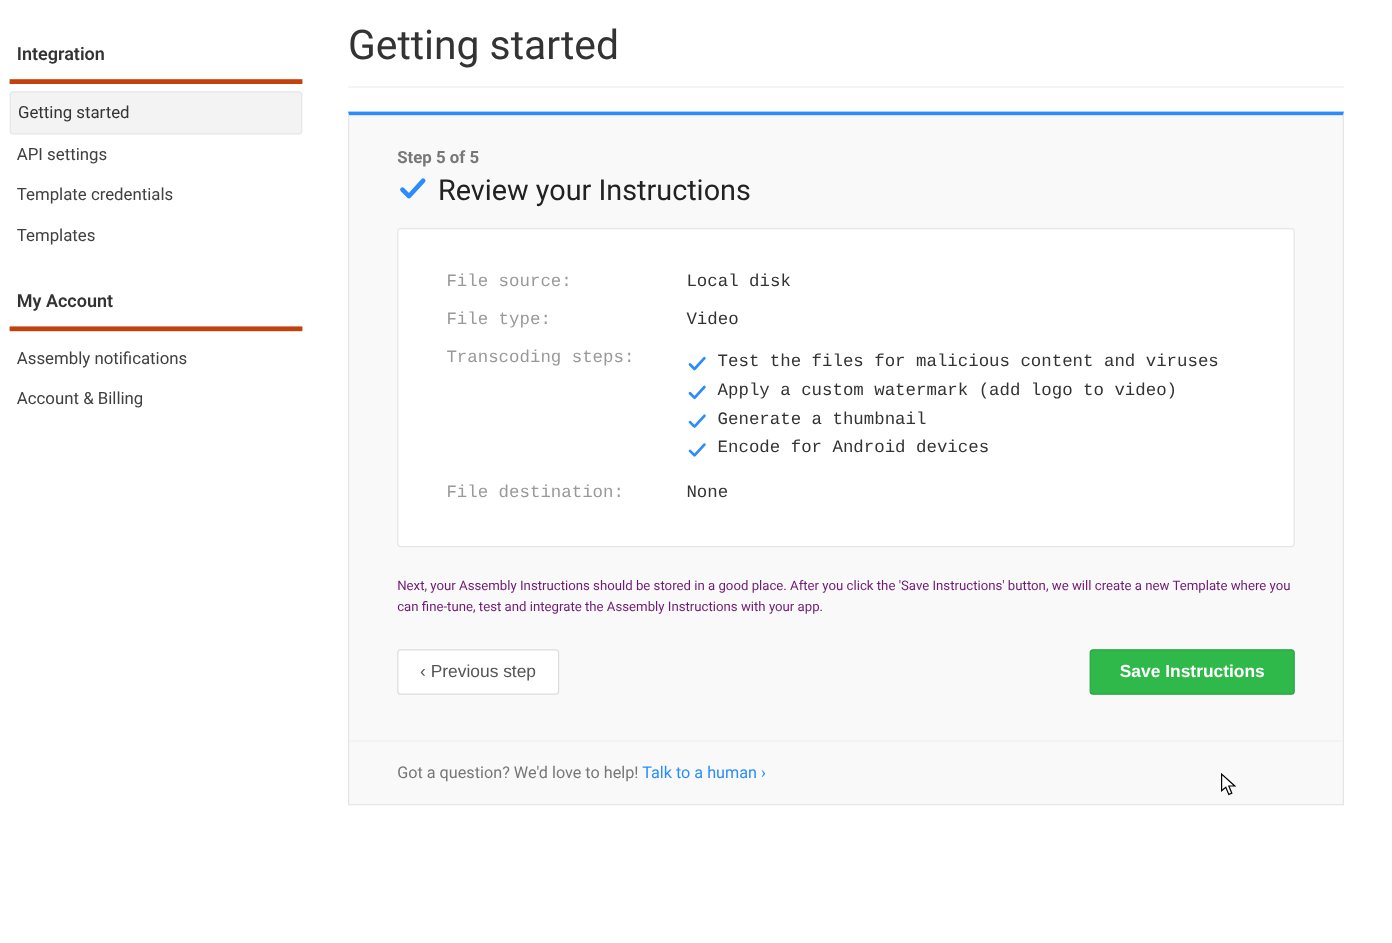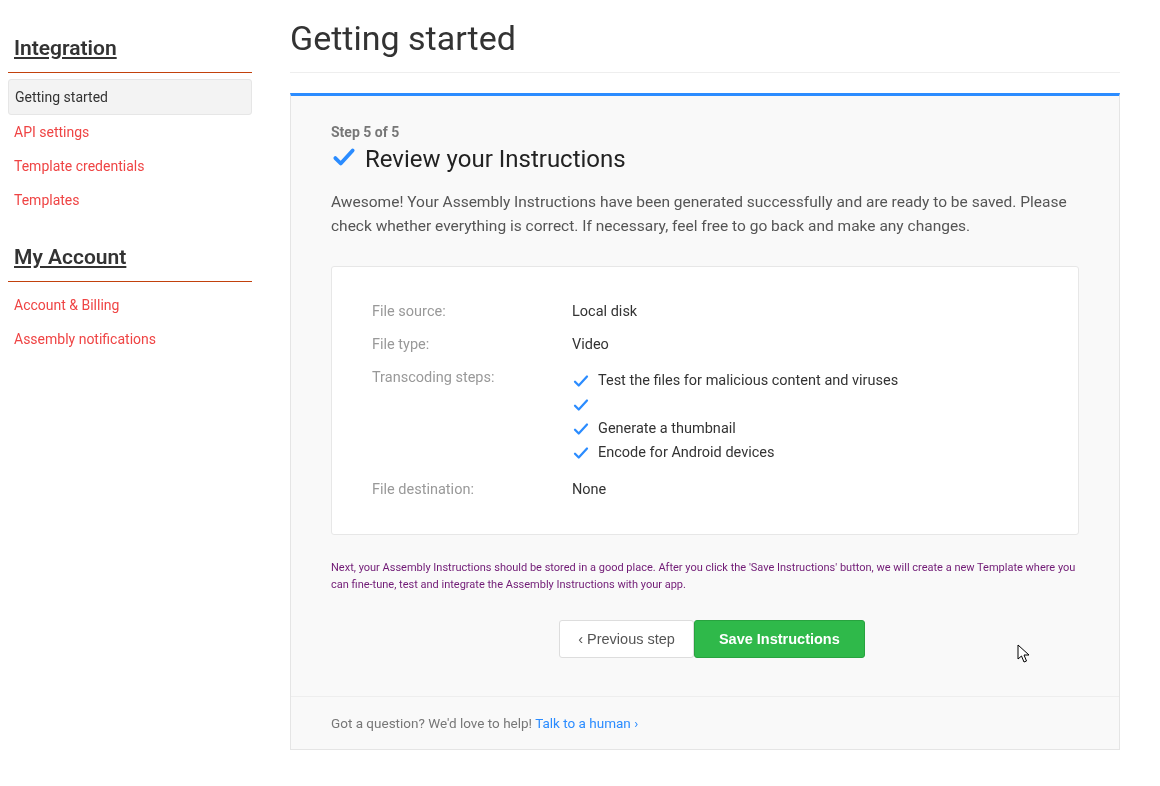--- a/index.html
+++ b/index.html
@@ -15,34 +15,33 @@
     display: flex;
     width: 100%;
     height: 100%;
   }
   .sidebar {
     width: 260px;
     padding: 36px 8px 0 8px;
     flex-shrink: 0;
   }
   .sidebar-section-title {
-    font-size: 21px;
+    font-size: 15px;
     font-weight: 600;
     color: #333;
     padding: 0 6px 12px 6px;
-    border-bottom: 1px solid #c2410c;
+    border-bottom: 4px solid #c2410c;
     margin-bottom: 6px;
-    text-decoration: underline;
   }
   .sidebar-section {
     margin-bottom: 28px;
   }
   .sidebar-item {
     font-size: 14px;
-    color: #ef4444;
+    color: #404040;
     padding: 9px 6px;
     border-radius: 3px;
     cursor: pointer;
   }
   .sidebar-item.active {
     background: #f3f3f3;
     border: 1px solid #e6e6e6;
     color: #333;
   }
   .main {
@@ -96,20 +95,21 @@
     background: #fff;
     border: 1px solid #e7e7e7;
     border-radius: 3px;
     padding: 28px 40px;
     margin-bottom: 24px;
   }
   .review-row {
     display: flex;
     align-items: flex-start;
     padding: 8px 0;
+    font-family: Liberation Mono, monospace;
   }
   .review-label {
     width: 200px;
     color: #999;
     font-size: 14.5px;
     flex-shrink: 0;
   }
   .review-value {
     font-size: 14.5px;
     color: #333;
@@ -130,23 +130,22 @@
     flex-shrink: 0;
   }
   .followup {
     font-size: 11px;
     color: #701a75;
     line-height: 1.55;
     margin-bottom: 27px;
   }
   .actions {
     display: flex;
-    justify-content: center;
+    justify-content: space-between;
     align-items: center;
-    margin-left: 14px;
   }
   .btn {
     display: inline-block;
     font-size: 14.5px;
     padding: 10px 18px;
     border-radius: 3px;
     cursor: pointer;
     border: 1px solid transparent;
   }
   .btn-secondary {
@@ -204,44 +203,43 @@
         <span>Template credentials</span>
       </div>
       <div class="sidebar-item">
         <span>Templates</span>
       </div>
     </div>
 
     <div class="sidebar-section">
       <div class="sidebar-section-title">My Account</div>
       <div class="sidebar-item">
+        <span>Assembly notifications</span>
+      </div>
+      <div class="sidebar-item">
         <span>Account &amp; Billing</span>
-      </div>
-      <div class="sidebar-item">
-        <span>Assembly notifications</span>
       </div>
     </div>
   </aside>
 
   <main class="main">
     <h1 class="page-title">Getting started</h1>
 
     <div class="card">
       <div class="card-inner">
         <div class="step-indicator">Step 5 of 5</div>
         <div class="step-header">
           <span class="icon big-check">
             <svg viewBox="0 0 24 24" fill="none" stroke="currentColor" stroke-width="3.5" stroke-linecap="round" stroke-linejoin="round">
                 <polyline points="4 13 9 18 20 6"></polyline>
               </svg>
           </span>
           <h2 class="step-title">Review your Instructions</h2>
         </div>
 
-        <p class="intro">Awesome! Your Assembly Instructions have been generated successfully and are ready to be saved. Please check whether everything is correct. If necessary, feel free to go back and make any changes.</p>
 
         <div class="review-box">
           <div class="review-row">
             <div class="review-label">File source:</div>
             <div class="review-value">Local disk</div>
           </div>
           <div class="review-row">
             <div class="review-label">File type:</div>
             <div class="review-value">Video</div>
           </div>
@@ -256,20 +254,21 @@
                       </svg>
                     </span>
                   <span>Test the files for malicious content and viruses</span>
                 </li>
                 <li>
                   <span class="icon check-icon">
                       <svg viewBox="0 0 24 24" fill="none" stroke="currentColor" stroke-width="3" stroke-linecap="round" stroke-linejoin="round">
                         <polyline points="4 13 9 18 20 6"></polyline>
                       </svg>
                     </span>
+                  <span>Apply a custom watermark (add logo to video)</span>
                 </li>
                 <li>
                   <span class="icon check-icon">
                       <svg viewBox="0 0 24 24" fill="none" stroke="currentColor" stroke-width="3" stroke-linecap="round" stroke-linejoin="round">
                         <polyline points="4 13 9 18 20 6"></polyline>
                       </svg>
                     </span>
                   <span>Generate a thumbnail</span>
                 </li>
                 <li>

